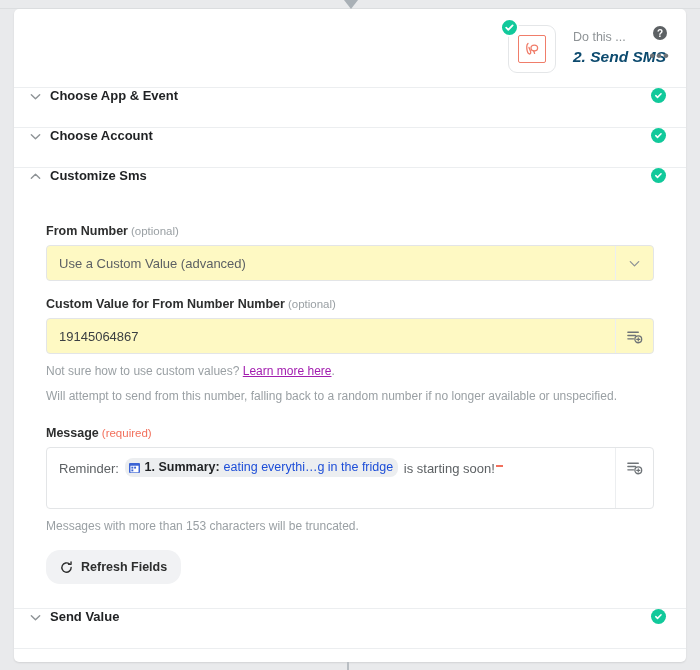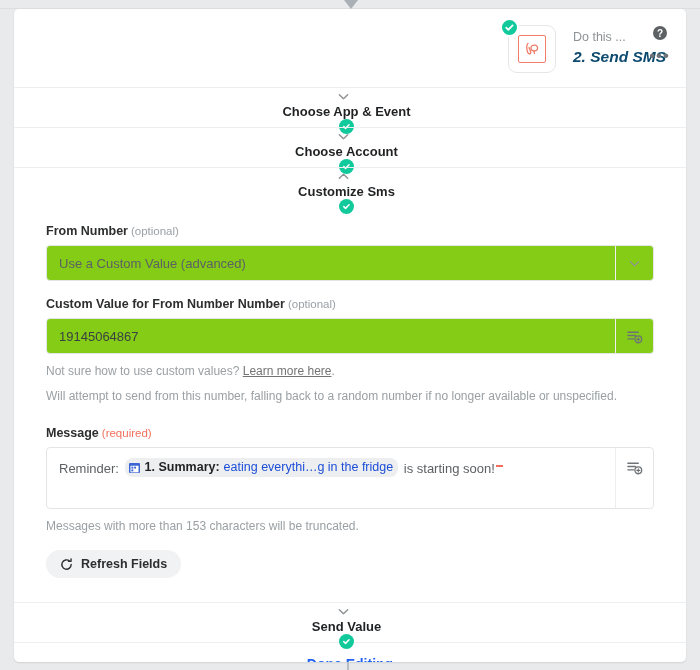--- a/index.html
+++ b/index.html
@@ -101,24 +101,23 @@
     cursor:pointer; user-select:none;
   }
 
   
   .section {
     border-top:1px solid #eceef0;
     position:relative;
   }
   .section-head {
     height:39px;
-    display:flex; align-items:center;
+    display:flex; 
     padding:0 20px 0 13px;
     cursor:pointer;
-    flex-direction:column;
   }
   .chev {
     width:16px; height:16px; flex:0 0 auto; margin-right:7px;
     display:flex; align-items:center; justify-content:center;
   }
   .chev svg { display:block; }
   .section-title {
     font-size:13px; font-weight:bold; color:#1f2123; flex:1 1 auto;
   }
   .section-check {
@@ -140,21 +139,21 @@
     font-weight:normal; color:#9aa0a4; font-size:11.5px; margin-left:3px;
   }
   .field-label .req {
     font-weight:normal; color:#f2705c; font-size:11.5px; margin-left:3px;
   }
 
   .input-row {
     display:flex; align-items:stretch;
     border:1px solid #e3e5e7;
     border-radius:4px;
-    background:#84cc16;
+    background:#fef9c3;
     overflow:hidden;
   }
   .input-main {
     flex:1 1 auto;
     height:34px;
     display:flex; align-items:center;
     padding:0 12px;
     font-size:13px;
     color:#5d6164;
   }
@@ -163,21 +162,21 @@
     width:38px;
     border-left:1px solid #eceef0;
     display:flex; align-items:center; justify-content:center;
     cursor:pointer;
   }
   .input-addon svg { display:block; }
 
   .helper {
     font-size:12px; color:#9aa0a4; margin-top:9px; line-height:16px;
   }
-  .helper a { color:#737373; text-decoration:underline; }
+  .helper a { color:#a21caf; text-decoration:underline; }
 
   
   .textarea-row {
     display:flex; align-items:stretch;
     border:1px solid #e3e5e7;
     border-radius:4px;
     background:#ffffff;
     min-height:62px;
   }
   .textarea-main {
@@ -213,21 +212,21 @@
   .token .tk-label { font-weight:bold; color:#1f2123; margin-right:4px; }
   .token .tk-value { color:#1d4ed8; }
   .spell {
     display:inline-block; width:7px; height:2px;
     background:#f2705c; vertical-align:6px; margin-left:1px;
   }
 
   .refresh-btn {
     margin-top:16px;
     display:inline-flex; align-items:center;
-    height:28px;
+    height:34px;
     padding:0 14px;
     background:#f1f2f4;
     border:none;
     border-radius:14px;
     font-family:"Liberation Sans", sans-serif;
     font-size:12.5px; font-weight:bold; color:#2d2e2e;
     cursor:pointer;
   }
   .refresh-btn svg { margin-right:8px; display:block; }
 

